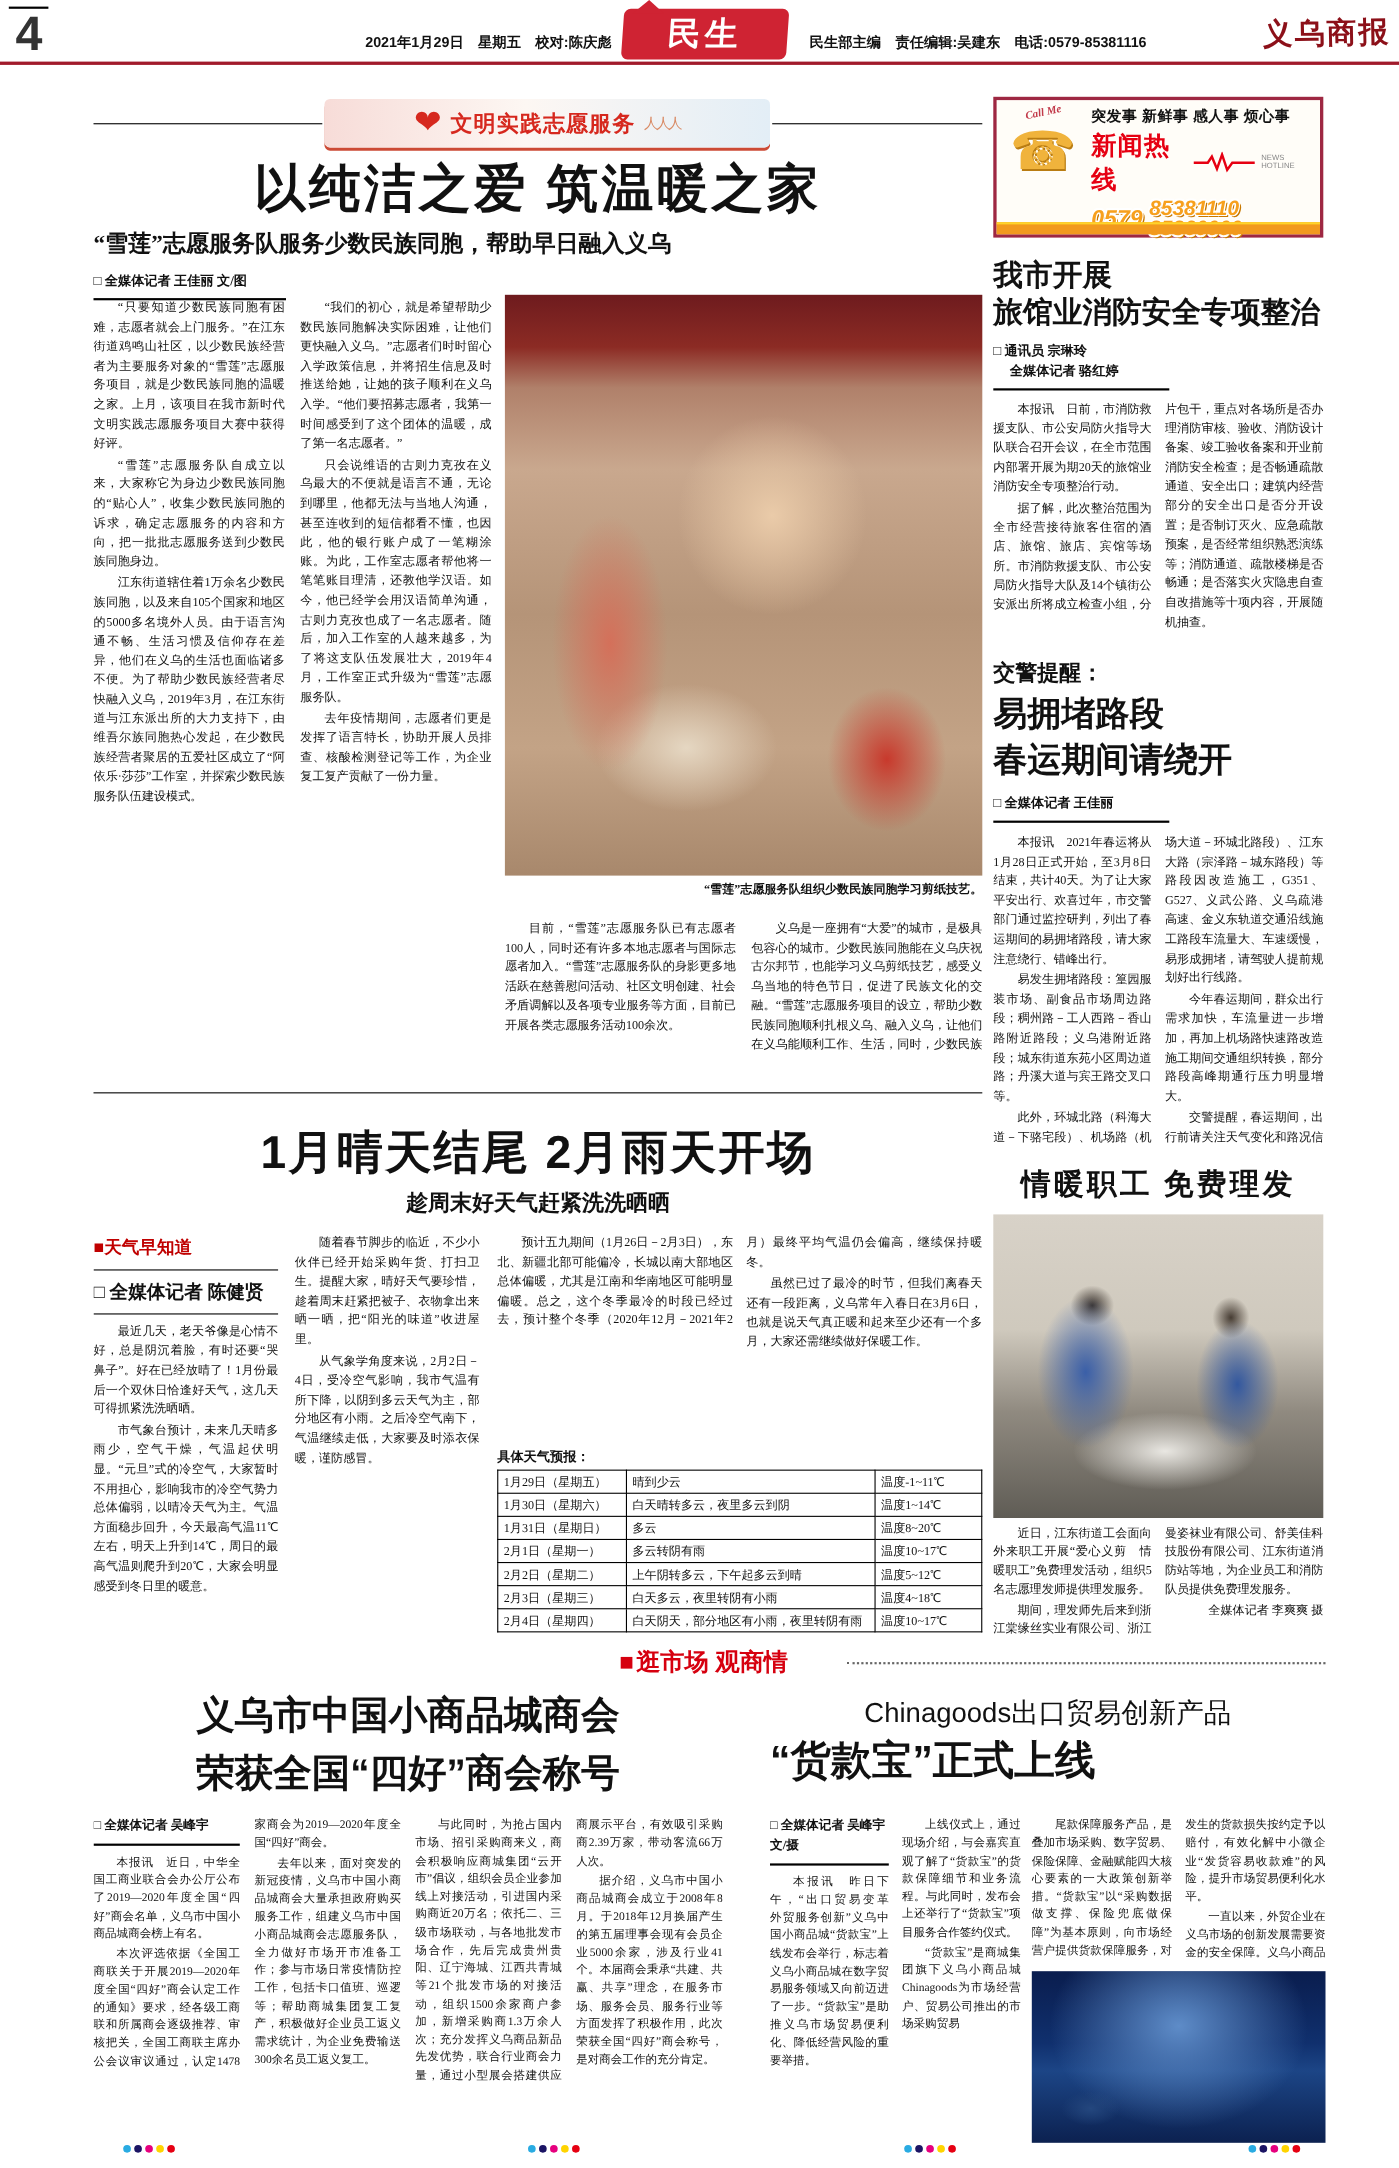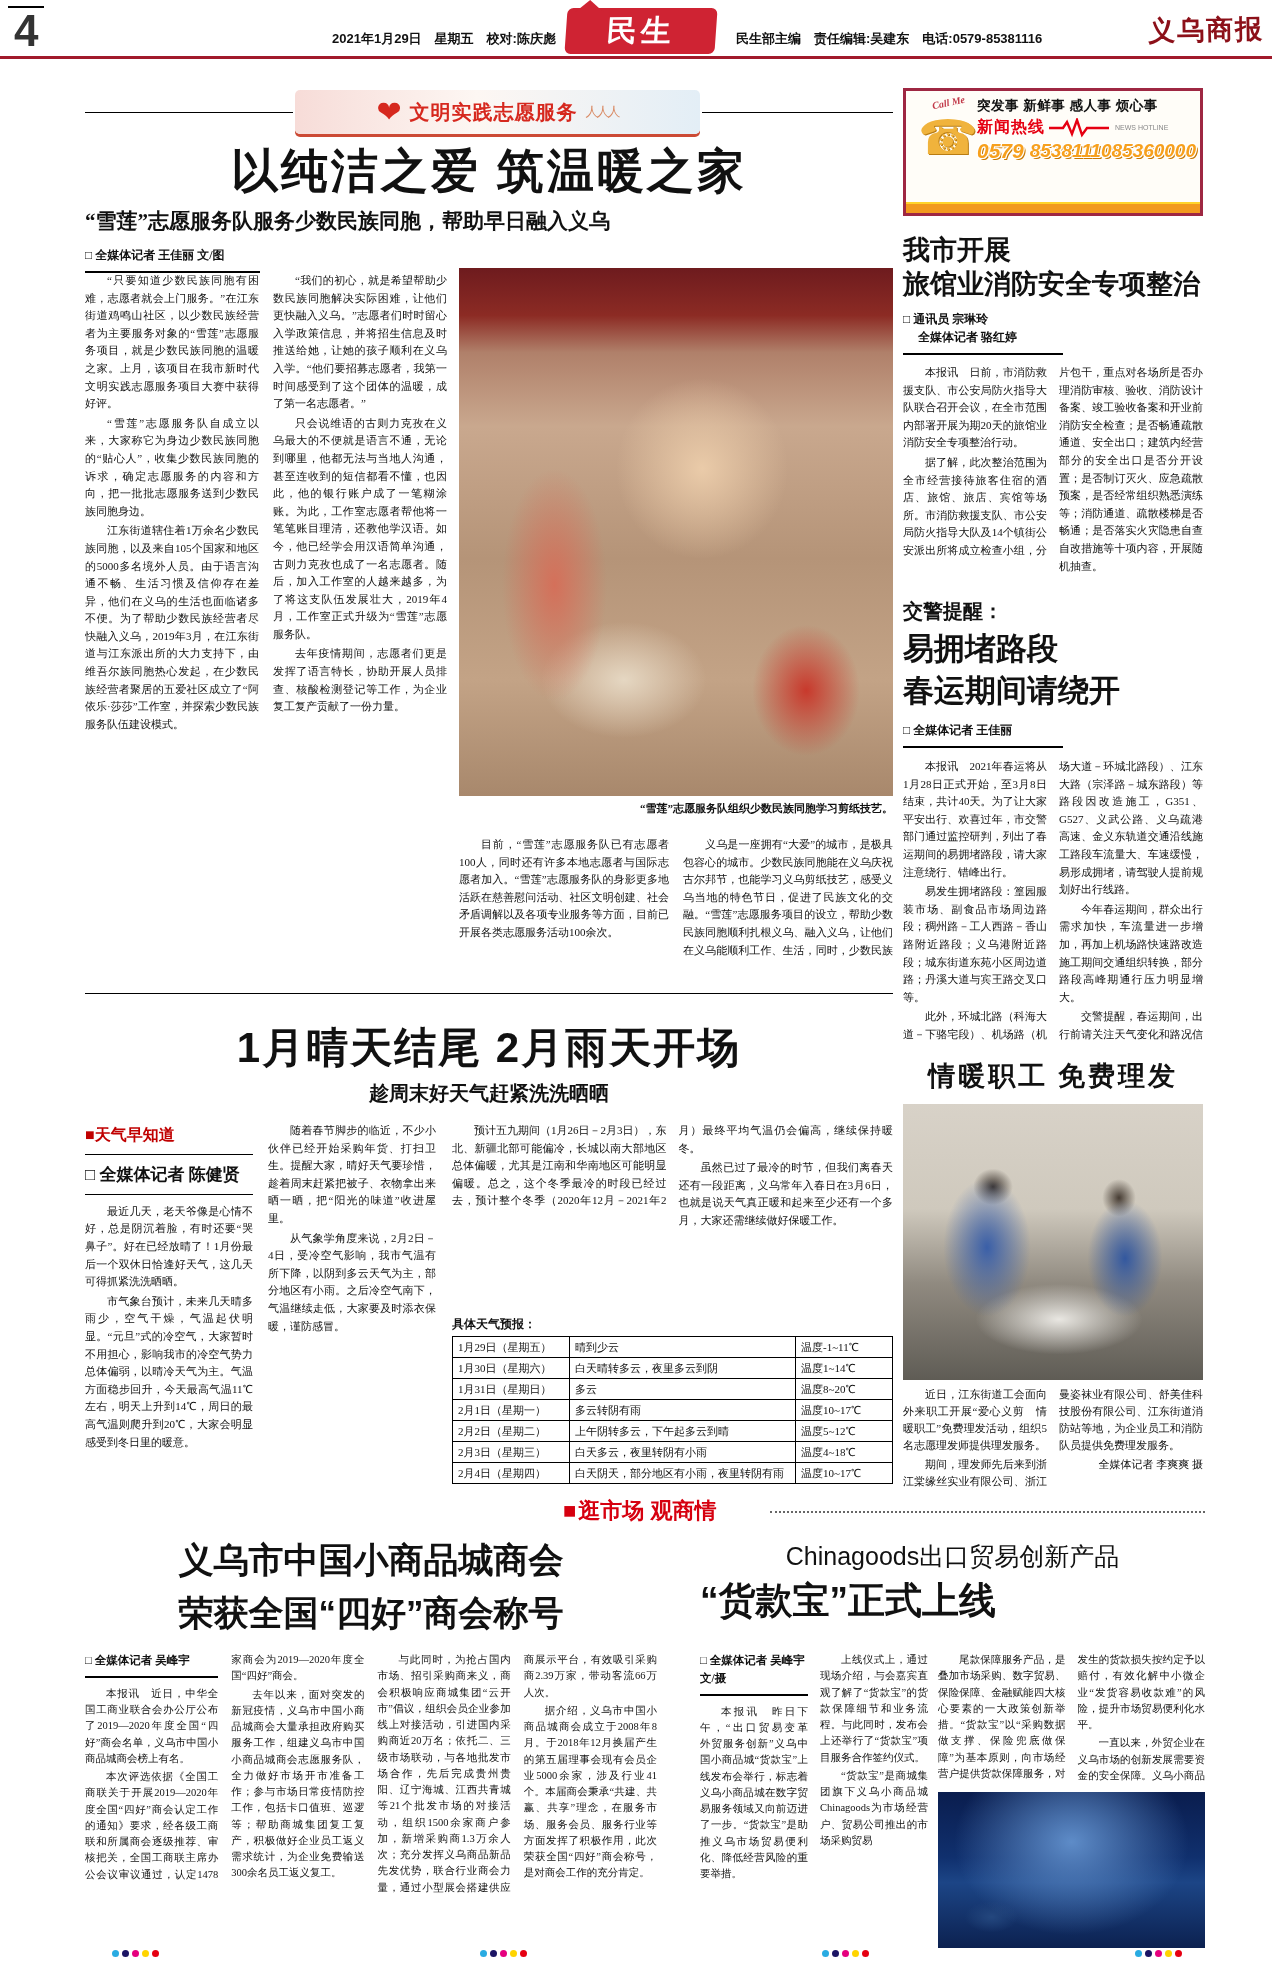--- a/index.html
+++ b/index.html
@@ -47,21 +47,21 @@
   .main-bottom{left:459px;top:836px;width:434px;height:138px;}
   .divider{left:85px;top:993px;width:808px;border-top:1px solid #000;height:0;}
   
   .adbox{left:903px;top:88px;width:300px;height:128px;border:3px solid #9e2742;box-sizing:border-box;display:flex;background:#fffdf8;}
   .ad-left{width:86px;position:relative;}
   .ad-callme{position:absolute;left:26px;top:6px;color:#c23a4a;font-size:10px;font-style:italic;font-weight:700;transform:rotate(-12deg);}
   .ad-phone{position:absolute;left:12px;top:18px;font-size:48px;color:#f0b33c;text-shadow:1px 1px 0 #b97c12;}
   .ad-right{flex:1;display:flex;flex-direction:column;padding:6px 4px 0 0;}
   .ad-tag{font-size:13.5px;font-weight:900;letter-spacing:.5px;font-family:"Liberation Sans",sans-serif;}
   .ad-hotrow{display:flex;align-items:center;gap:4px;margin-top:2px;}
-  .ad-hot{color:#e60012;font-weight:900;font-size:16px;font-family:"Liberation Sans",sans-serif;letter-spacing:1px;}
+  .ad-hot{color:#e60012;font-weight:900;font-size:23px;font-family:"Liberation Sans",sans-serif;letter-spacing:1px;}
   .ad-en{font-size:7px;color:#888;line-height:1.1;font-family:"Liberation Sans",sans-serif;}
   .ad-numrow{display:flex;align-items:center;gap:6px;margin-top:1px;}
   .ad-code,.ad-num{font-family:"Liberation Sans",sans-serif;font-style:italic;font-weight:900;color:#f7a01d;
     text-shadow:-1px -1px 0 #fff,1px -1px 0 #fff,-1px 1px 0 #fff,1px 1px 0 #fff,2px 2px 0 #c87800;}
   .ad-code{font-size:21px;}
   .ad-num{font-size:19px;line-height:1.02;}
   .ad-bar{position:absolute;left:0;right:0;bottom:0;height:9px;background:#f2991d;border-top:2px solid #ffd32a;}
   .h-fire{left:903px;top:234px;width:300px;font-size:27px;font-weight:900;line-height:1.25;font-family:"Liberation Sans",sans-serif;}
   .by-fire{left:903px;top:310px;width:160px;line-height:1.5;}
   .fire-body{left:903px;top:364px;width:300px;height:220px;}
@@ -166,21 +166,21 @@
       <div class="ad-tag">突发事 新鲜事 感人事 烦心事</div>
       <div class="ad-hotrow">
         <span class="ad-hot">新闻热线</span>
         <svg width="62" height="20" viewBox="0 0 62 20">
           <polyline points="0,10 14,10 18,4 23,16 28,2 33,17 38,10 60,10" fill="none" stroke="#e60012" stroke-width="2.4"></polyline>
         </svg>
         <span class="ad-en">NEWS HOTLINE</span>
       </div>
       <div class="ad-numrow">
         <span class="ad-code">0579</span>
-        <span style="display:flex;flex-direction:row;">
+        <span style="display:flex;flex-direction:column;">
           <span class="ad-num">85381110</span>
           <span class="ad-num">85360000</span>
         </span>
       </div>
     </div>
     <div class="ad-bar"></div>
   </div>
 
   <div class="abs h-fire">
     <div>我市开展</div>

